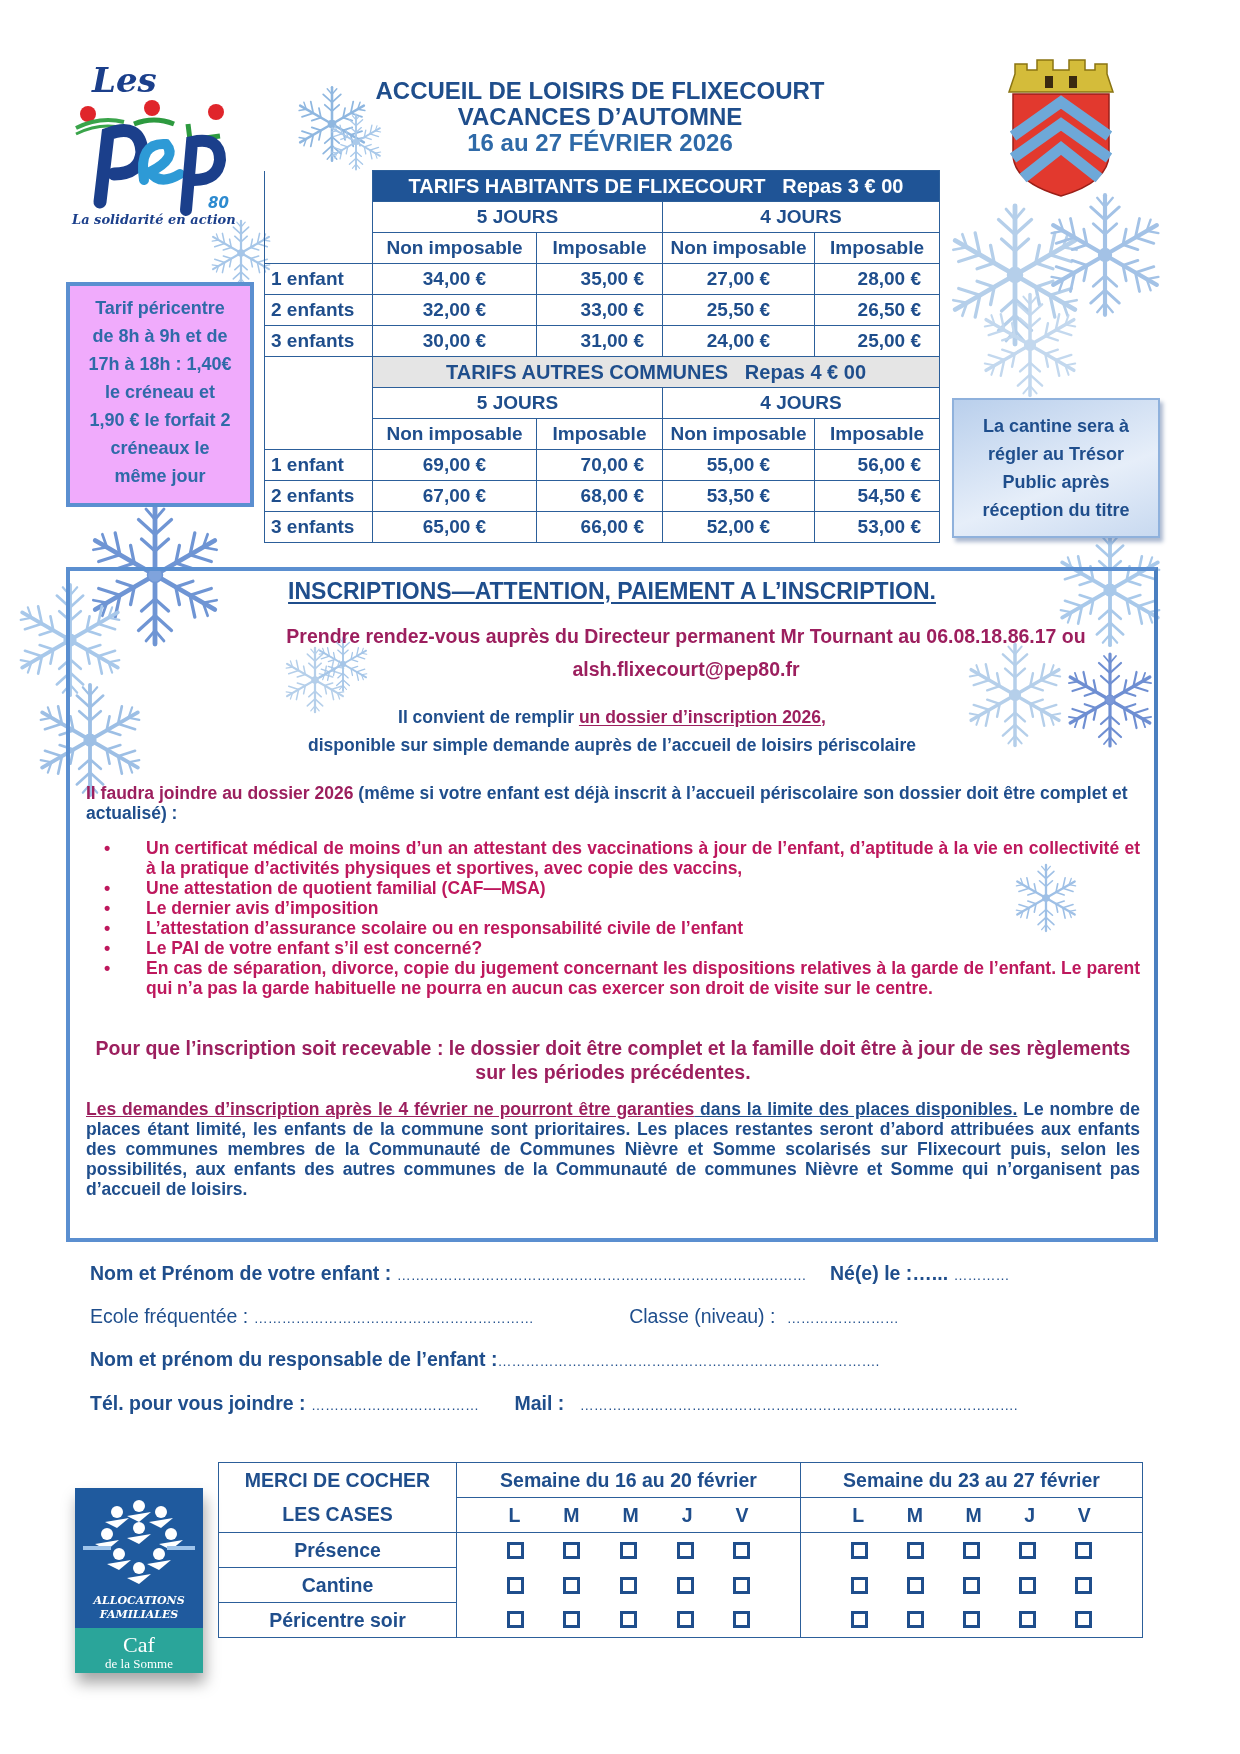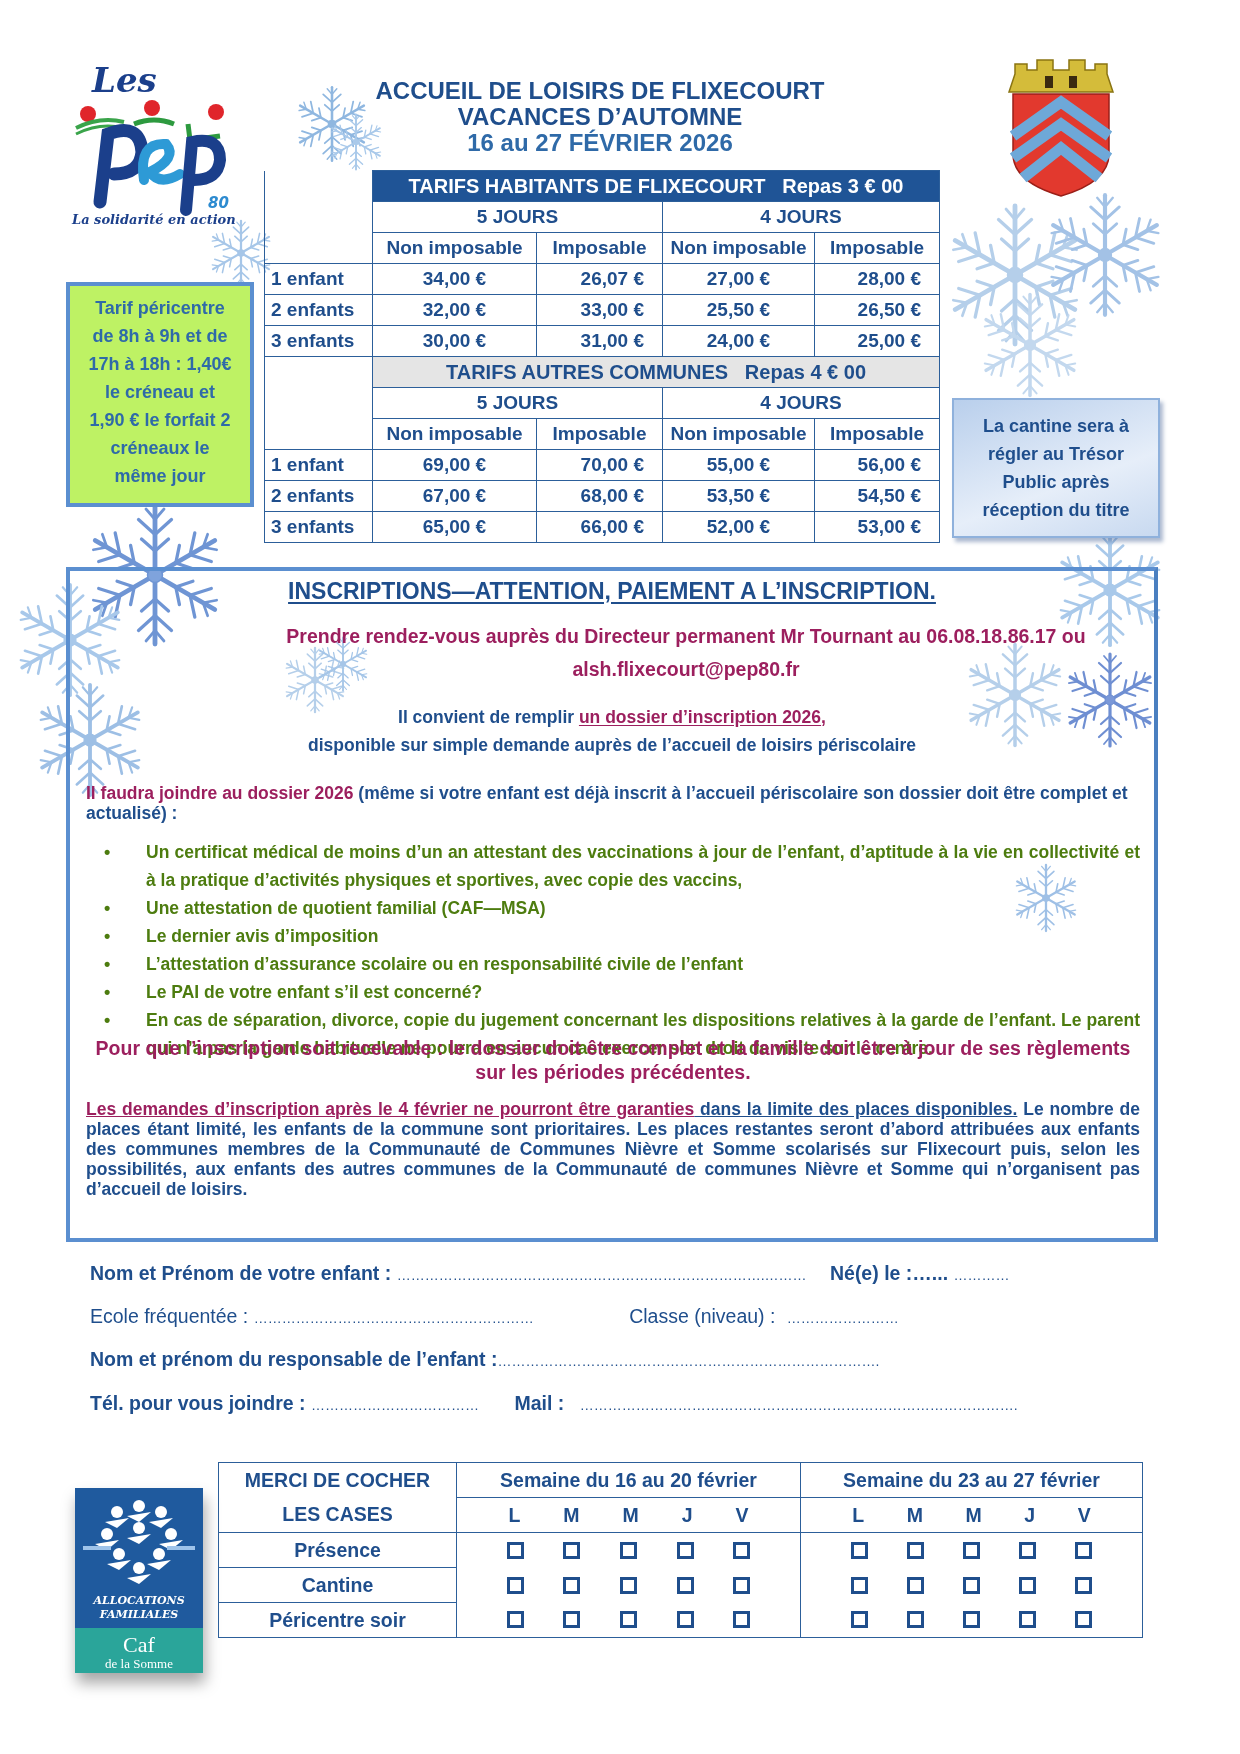--- a/index.html
+++ b/index.html
@@ -25,36 +25,36 @@
   
   #tarif-table { left: 264px; top: 170px; width: 675px; border-collapse: collapse; table-layout: fixed; font-weight: bold; font-size: 19px; color: #1f4e8c; }
   #tarif-table td { border: 1.5px solid #2c5f9a; height: 31px; text-align: center; padding: 0 4px; white-space: nowrap; }
   #tarif-table td.rowlab { text-align: left; padding-left: 6px; }
   #tarif-table tr.band1 td.bandcell { background: #1f5496; color: #ffffff; font-size: 20px; }
   #tarif-table tr.band2 td.bandcell { background: #e5e5e5; color: #1f4e8c; font-size: 20px; }
   #tarif-table td.blank { border-top: none; border-bottom: none; }
   #tarif-table td.right { text-align: right; padding-right: 18px; }
 
   
-  #peri-box { left: 66px; top: 282px; width: 188px; height: 225px; border: 4px solid #5b8fd0; background: #bef264; text-align: center; font-weight: bold; font-size: 18px; line-height: 28px; color: #2f6aa8; padding-top: 8px; }
+  #peri-box { left: 66px; top: 282px; width: 188px; height: 225px; border: 4px solid #5b8fd0; background: #f0abfc; text-align: center; font-weight: bold; font-size: 18px; line-height: 28px; color: #2f6aa8; padding-top: 8px; }
 
   
   #cantine-box { left: 952px; top: 398px; width: 208px; height: 140px; border: 2px solid #8fb1dc; background: linear-gradient(160deg, #b9cfec 0%, #e6eef9 60%, #c8d9f0 100%); box-shadow: 3px 4px 4px rgba(70,100,150,0.45); text-align: center; font-weight: bold; font-size: 18px; line-height: 28px; color: #1f4e8c; padding-top: 12px; }
 
   
   #insc-frame { left: 66px; top: 567px; width: 1092px; height: 675px; border: 4px solid #5b8fd0; border-right-color: #4a7fc0; }
   #insc-title { left: 66px; top: 578px; width: 1092px; text-align: center; font-weight: bold; font-size: 23px; color: #1f4e8c; }
   #insc-title span { text-decoration: underline; text-underline-offset: 3px; }
   .maroon { color: #9c1f5e; }
   #rdv { left: 66px; top: 620px; width: 1240px; text-align: center; font-weight: bold; font-size: 19.5px; line-height: 33px; color: #9c1f5e; }
   #dossier { left: 66px; top: 703px; width: 1092px; text-align: center; font-weight: bold; font-size: 17.5px; line-height: 28px; color: #1f4e8c; }
   #dossier u { color: #9c1f5e; text-underline-offset: 2px; }
 
   #joindre { left: 86px; top: 783px; width: 1054px; font-weight: bold; font-size: 17.5px; line-height: 20px; color: #1f4e8c; }
-  #pieces { left: 104px; top: 838px; width: 1036px; font-weight: bold; font-size: 17.5px; line-height: 28px; color: #4d7c0f; list-style: none; }
+  #pieces { left: 104px; top: 838px; width: 1036px; font-weight: bold; font-size: 17.5px; line-height: 20px; color: #be185d; list-style: none; }
   #pieces li { position: relative; padding-left: 42px; text-align: justify; }
   #pieces li::before { content: "•"; position: absolute; left: 0; top: 0; font-size: 18px; }
 
   #recevable { left: 86px; top: 1036px; width: 1054px; text-align: center; font-weight: bold; font-size: 19.5px; line-height: 24px; color: #9c1f5e; }
   #limite { left: 86px; top: 1099px; width: 1054px; font-weight: bold; font-size: 17.5px; line-height: 20px; color: #1f4e8c; text-align: justify; }
   #limite .u1 { color: #9c1f5e; text-decoration: underline; }
   #limite .u2 { text-decoration: underline; }
 
   
   .form-line { position: absolute; left: 90px; font-size: 19.5px; color: #1f4e8c; white-space: nowrap; }
@@ -232,21 +232,21 @@
     <tr>
       <td class="blank"></td>
       <td>Non imposable</td>
       <td>Imposable</td>
       <td>Non imposable</td>
       <td>Imposable</td>
     </tr>
     <tr>
       <td class="rowlab">1 enfant</td>
       <td>34,00 €</td>
-      <td class="right">26,07 €</td>
+      <td class="right">35,00 €</td>
       <td>27,00 €</td>
       <td class="right">28,00 €</td>
     </tr>
     <tr>
       <td class="rowlab">2 enfants</td>
       <td>32,00 €</td>
       <td class="right">33,00 €</td>
       <td>25,50 €</td>
       <td class="right">26,50 €</td>
     </tr>

